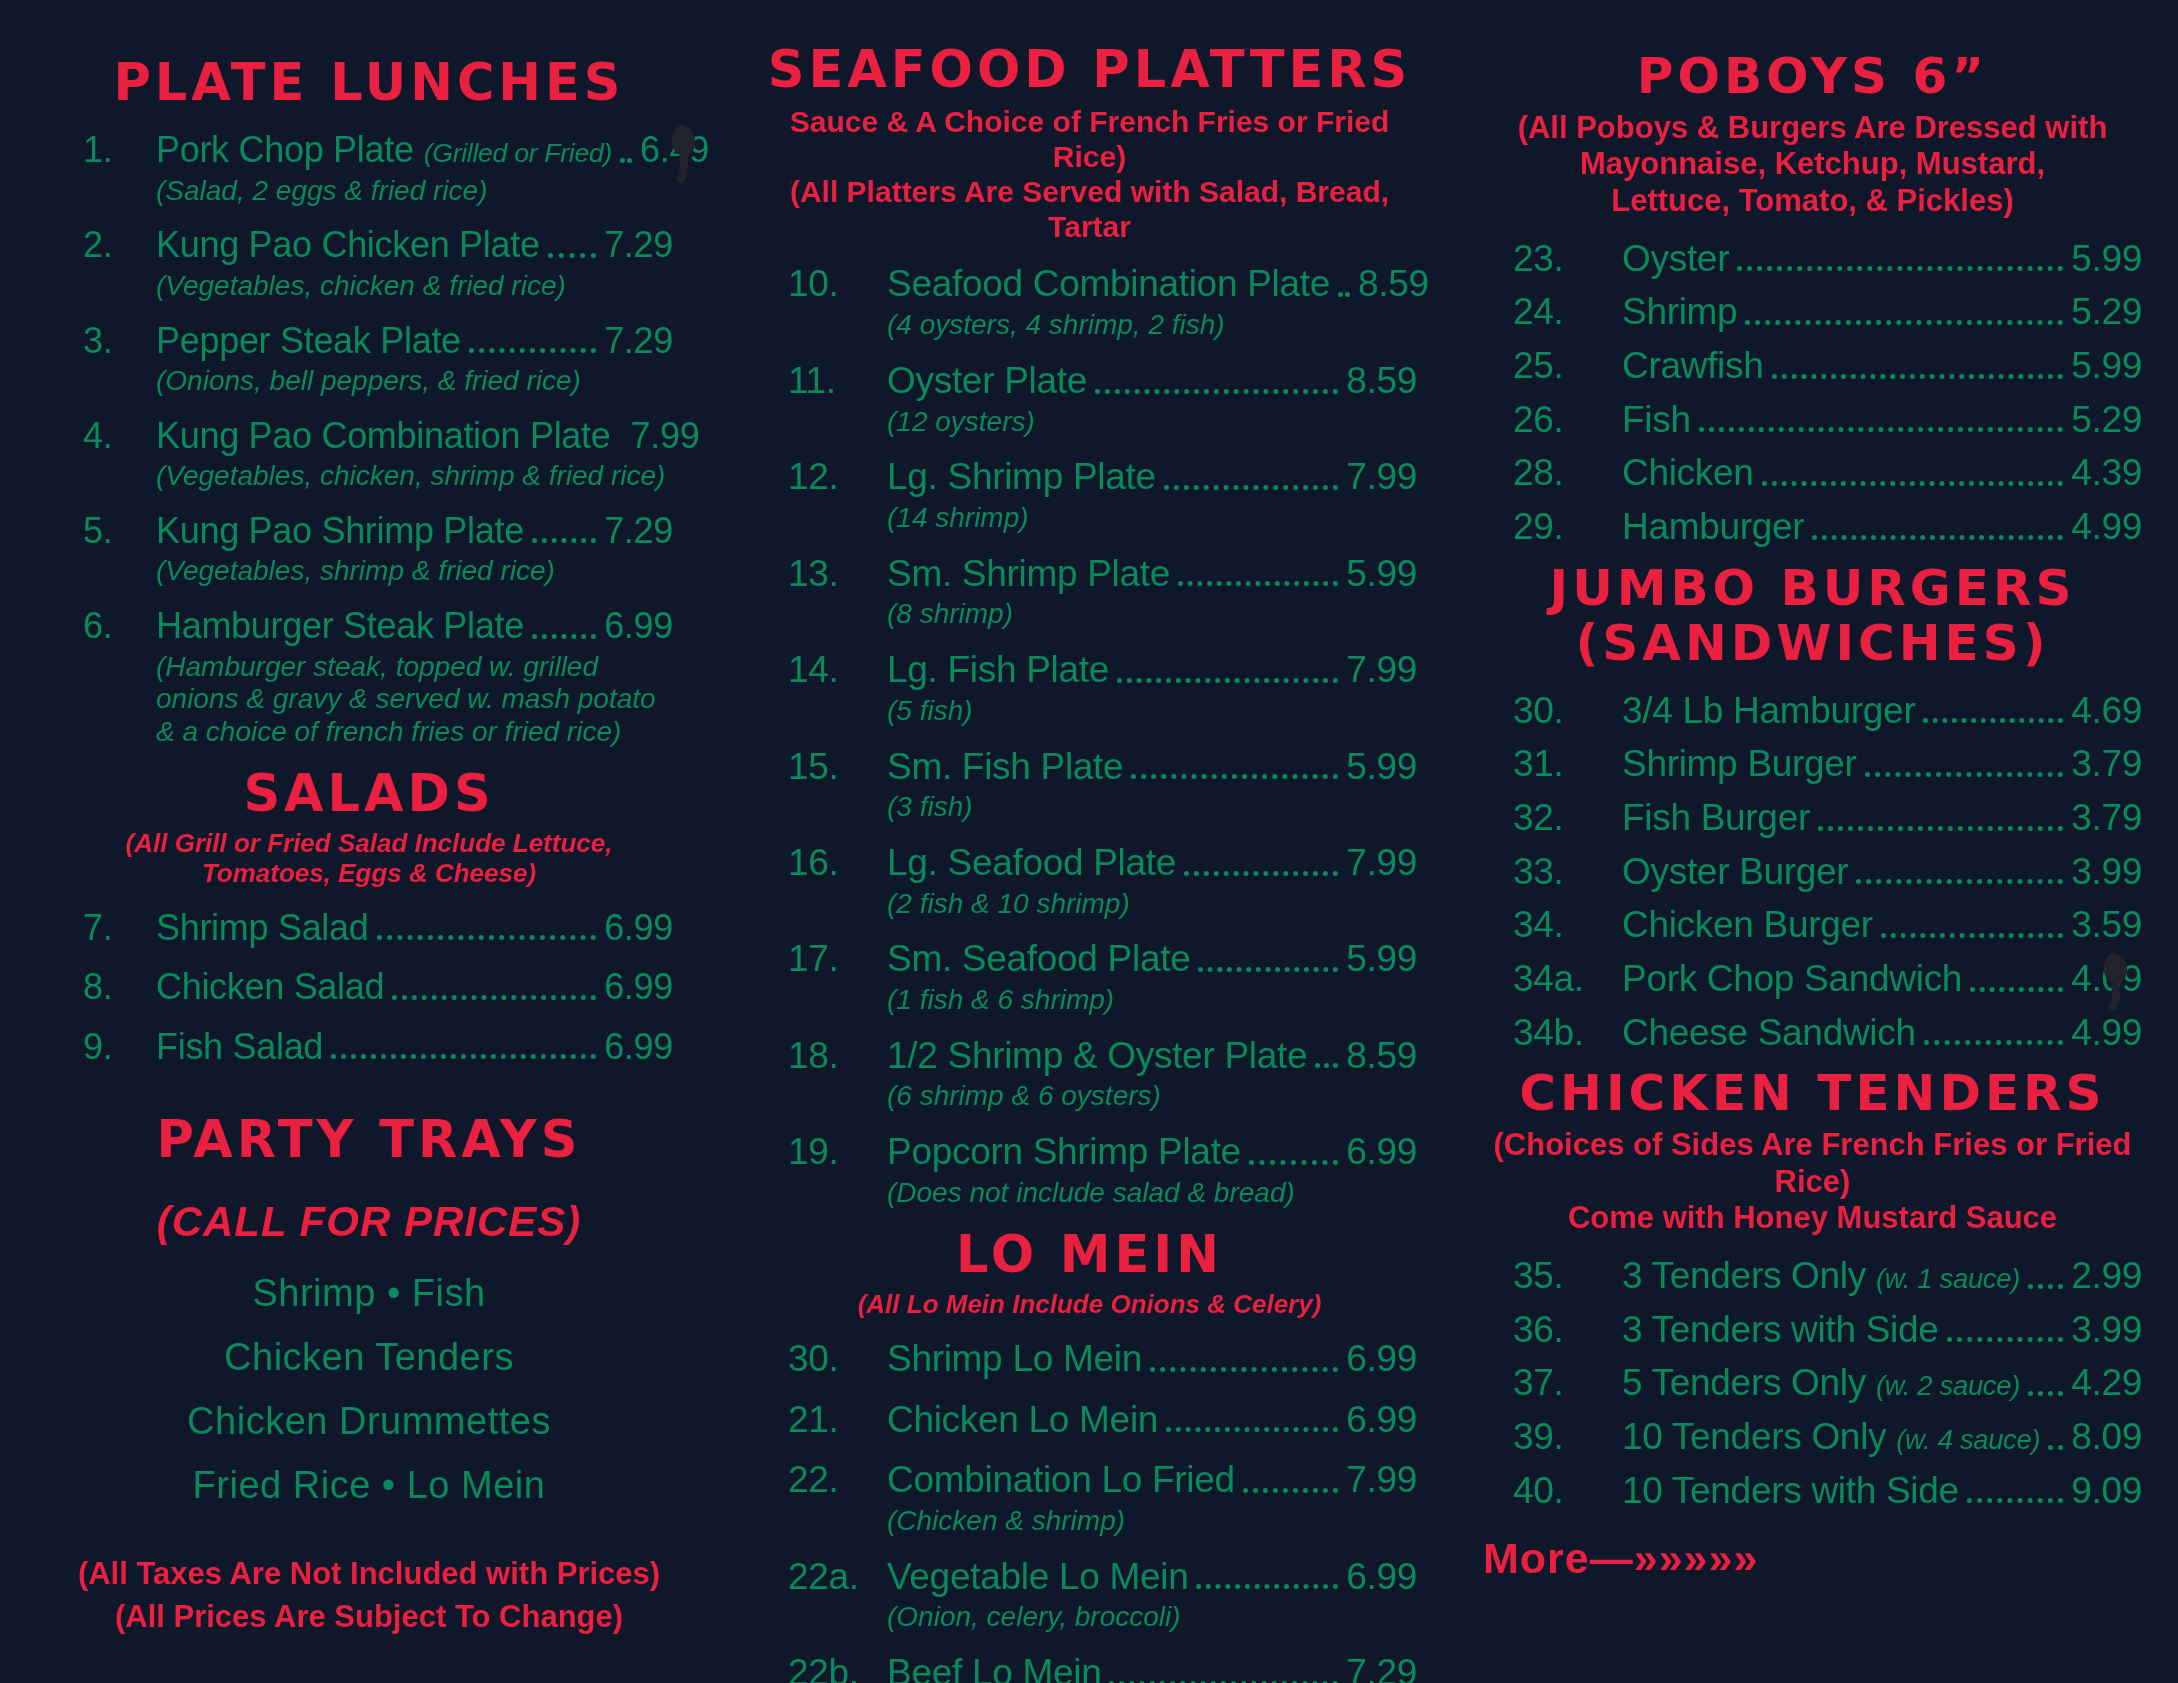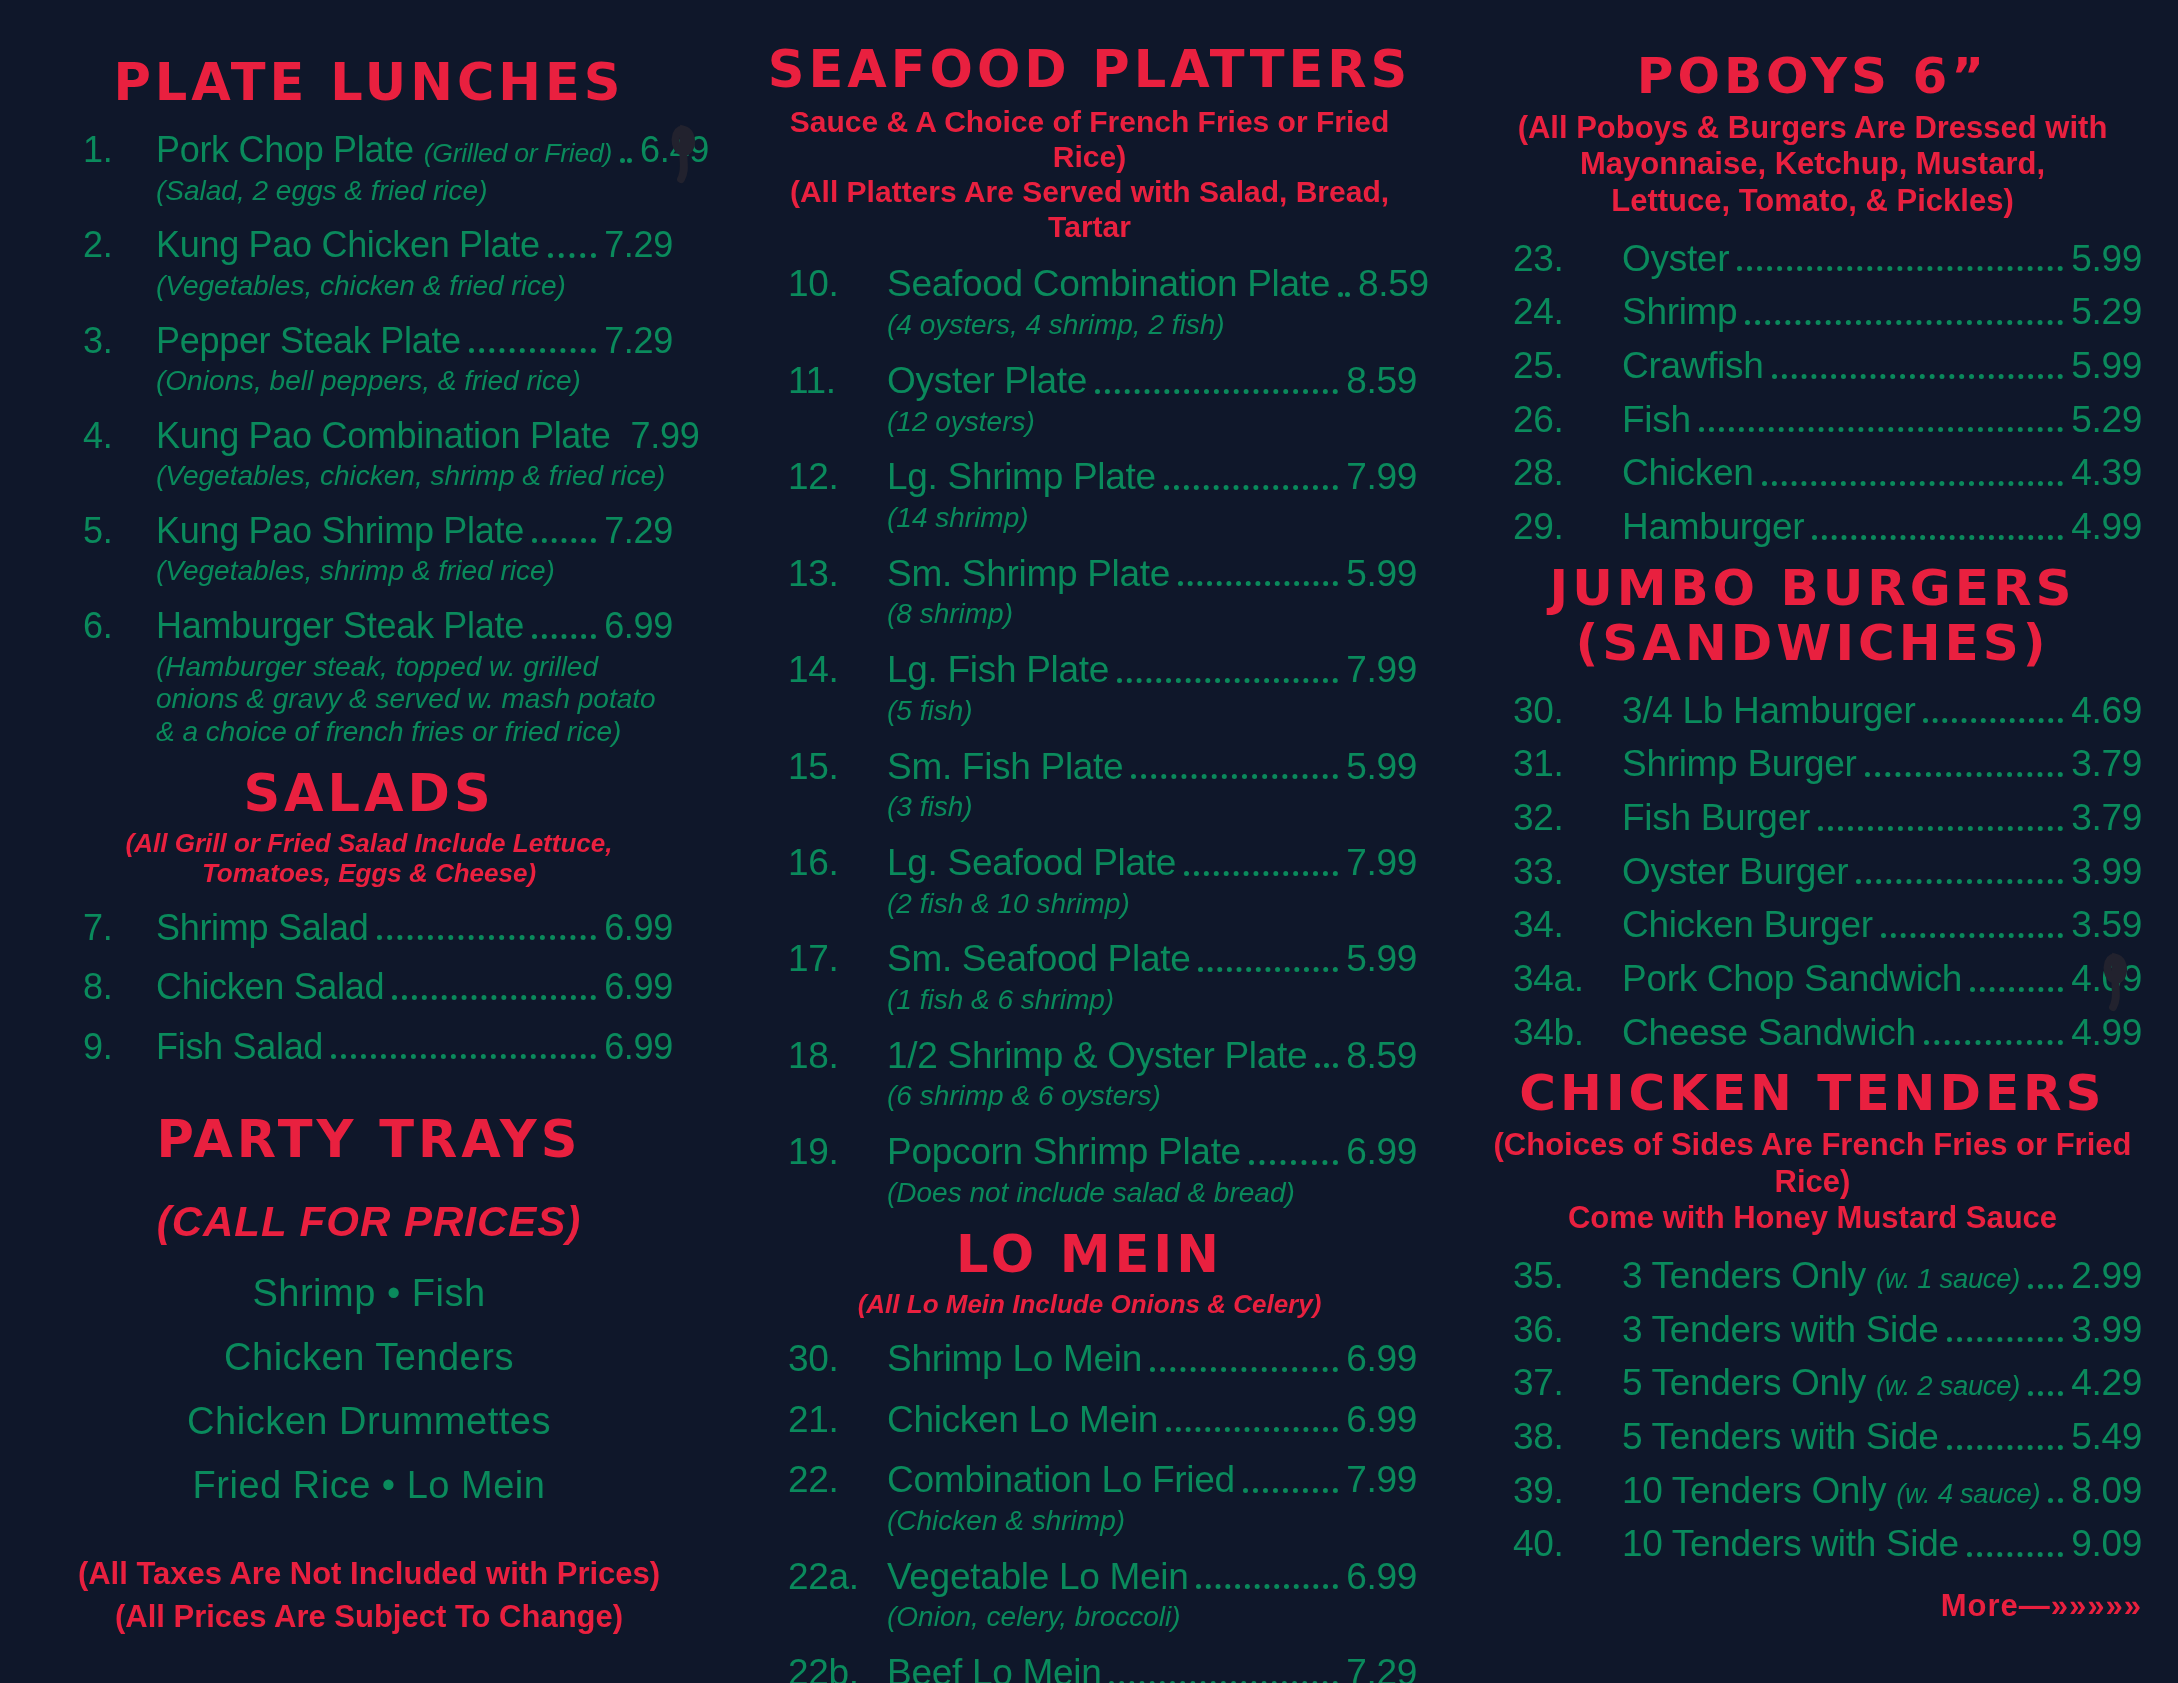--- a/index.html
+++ b/index.html
@@ -71,22 +71,22 @@
   }
   .plain-line{
     font-size:38px;text-align:center;margin:21px 0;letter-spacing:0.5px;
   }
   .footer{margin-top:46px;}
   .footer-note{
     color:var(--red);font-size:31px;font-weight:600;
     text-align:center;line-height:1.38;
   }
   .more{
-    color:var(--red);font-size:31px;font-weight:bold;
-    text-align:right;margin-top:22px;letter-spacing:1px;
+    color:var(--red);font-size:43px;font-weight:bold;
+    text-align:left;margin-top:22px;letter-spacing:1px;
   }
 </style>
 </head>
 <body>
 
 <div class="page">
   <div class="col" id="col-1">
       <section class="section">
         <div class="section-title">
           <div class="title-line">PLATE LUNCHES</div>
@@ -517,28 +517,20 @@
             <div class="item-row">
               <span class="num">37.</span>
               <span class="iname">5 Tenders Only</span>
               <span class="inote">(w. 2 sauce)</span>
               <span class="leader"></span>
               <span class="price"><span class="price-value">4.29</span></span>
             </div>
           </div>
           <div class="item">
             <div class="item-row">
-              <span class="num">38.</span>
-              <span class="iname">5 Tenders with Side</span>
-              <span class="leader"></span>
-              <span class="price"><span class="price-value">5.49</span></span>
-            </div>
-          </div>
-          <div class="item">
-            <div class="item-row">
               <span class="num">39.</span>
               <span class="iname">10 Tenders Only</span>
               <span class="inote">(w. 4 sauce)</span>
               <span class="leader"></span>
               <span class="price"><span class="price-value">8.09</span></span>
             </div>
           </div>
           <div class="item">
             <div class="item-row">
               <span class="num">40.</span>

